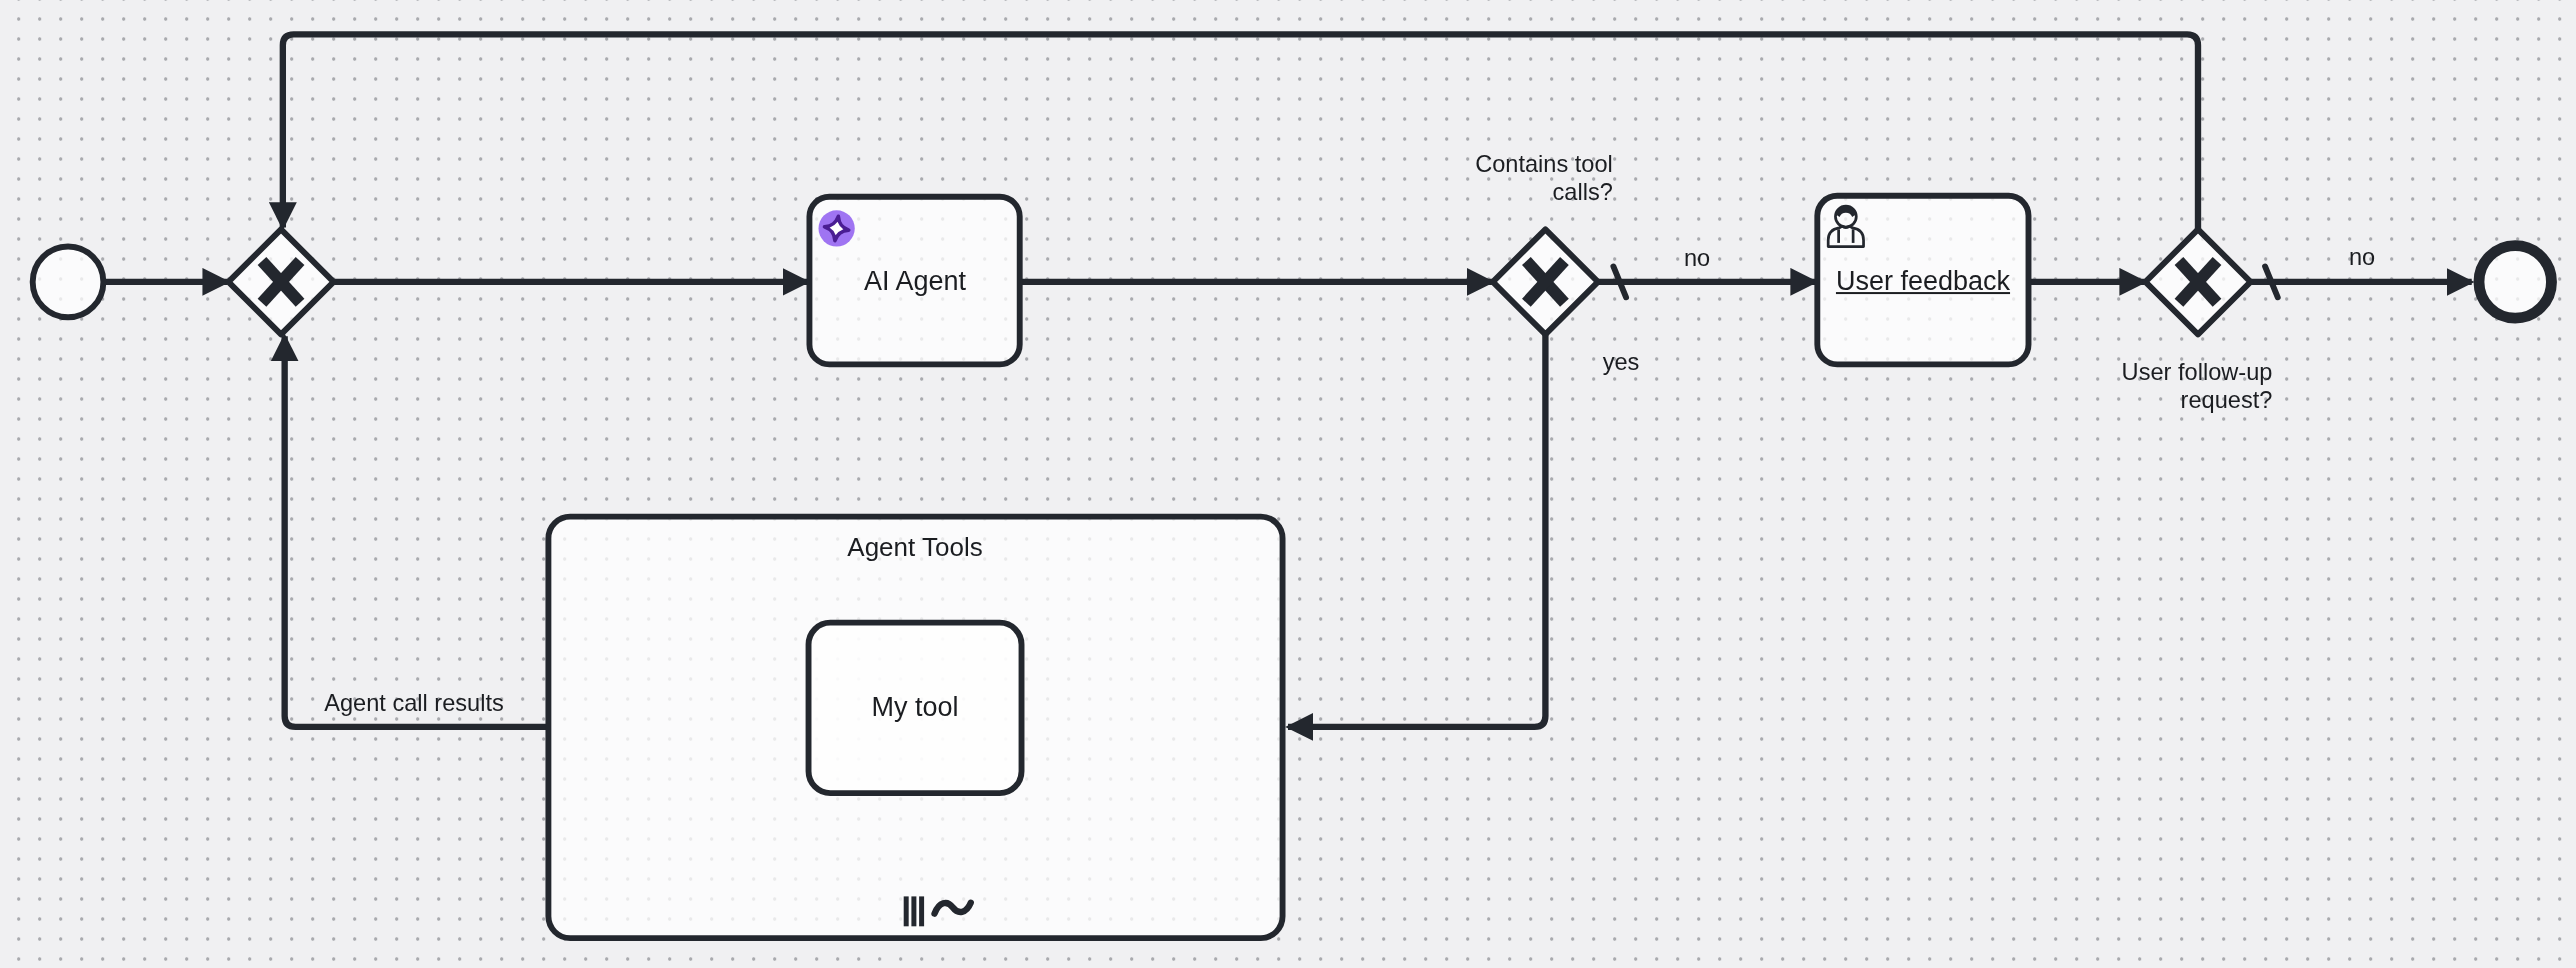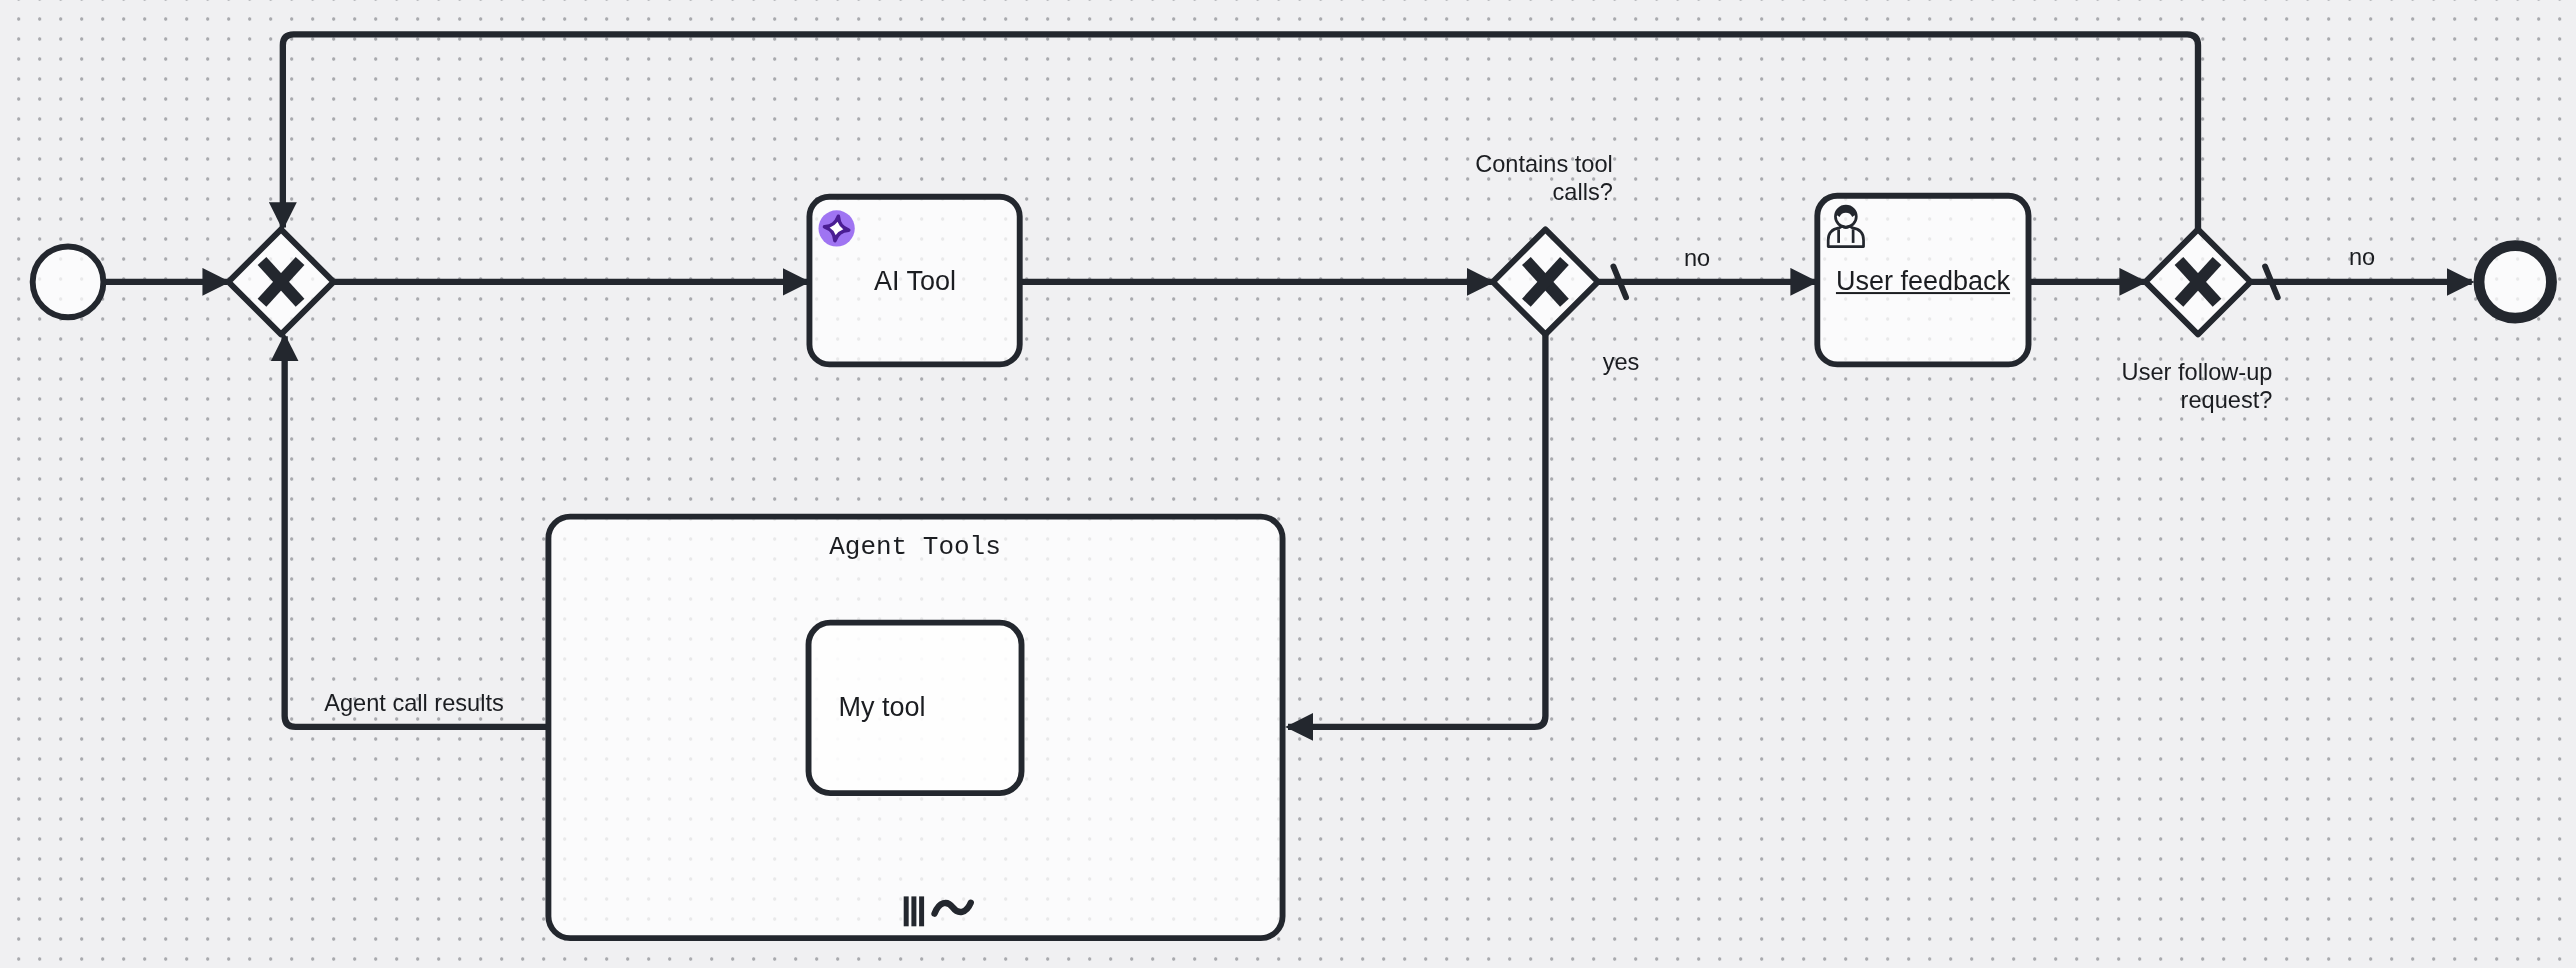--- a/index.html
+++ b/index.html
@@ -108,27 +108,27 @@
         <rect x="997" y="989" width="5.5" height="33" fill="#23272e"></rect>
         <rect x="1005.5" y="989" width="5.5" height="33" fill="#23272e"></rect>
         <rect x="1014" y="989" width="5.5" height="33" fill="#23272e"></rect>
       </g>
       <path d="M1031,1008 C1036,995 1045,993 1051,1001 C1057,1009 1066,1008 1071,996" fill="none" stroke="#23272e" stroke-width="7" stroke-linecap="round"></path>
     </g>
 
     <rect class="shape" x="892" y="687" width="235" height="188" rx="24"></rect>
   </svg>
 
-  <div class="label node-label" style="left:915px;top:282px;">AI Tool</div>
+  <div class="label node-label" style="left:915px;top:282px;">AI Agent</div>
 
   <div class="label node-label" style="left:1923px;top:282px;text-decoration:underline;">User feedback</div>
 
-  <div class="label title-label" style="left:915px;top:547px;font-family:Liberation Mono, monospace;">Agent Tools</div>
+  <div class="label title-label" style="left:915px;top:547px;">Agent Tools</div>
 
-  <div class="label node-label" style="left:882px;top:708px;">My tool</div>
+  <div class="label node-label" style="left:915px;top:708px;">My tool</div>
 
   <div class="label edge-label" style="left:1544px;top:179px;">Contains tool
 calls?</div>
 
   <div class="label edge-label" style="left:2197px;top:387px;">User follow-up
 request?</div>
 
   <div class="label edge-label" style="left:1697px;top:259px;">no</div>
 
   <div class="label edge-label" style="left:1578px;top:363px;margin-left:43px;">yes</div>

